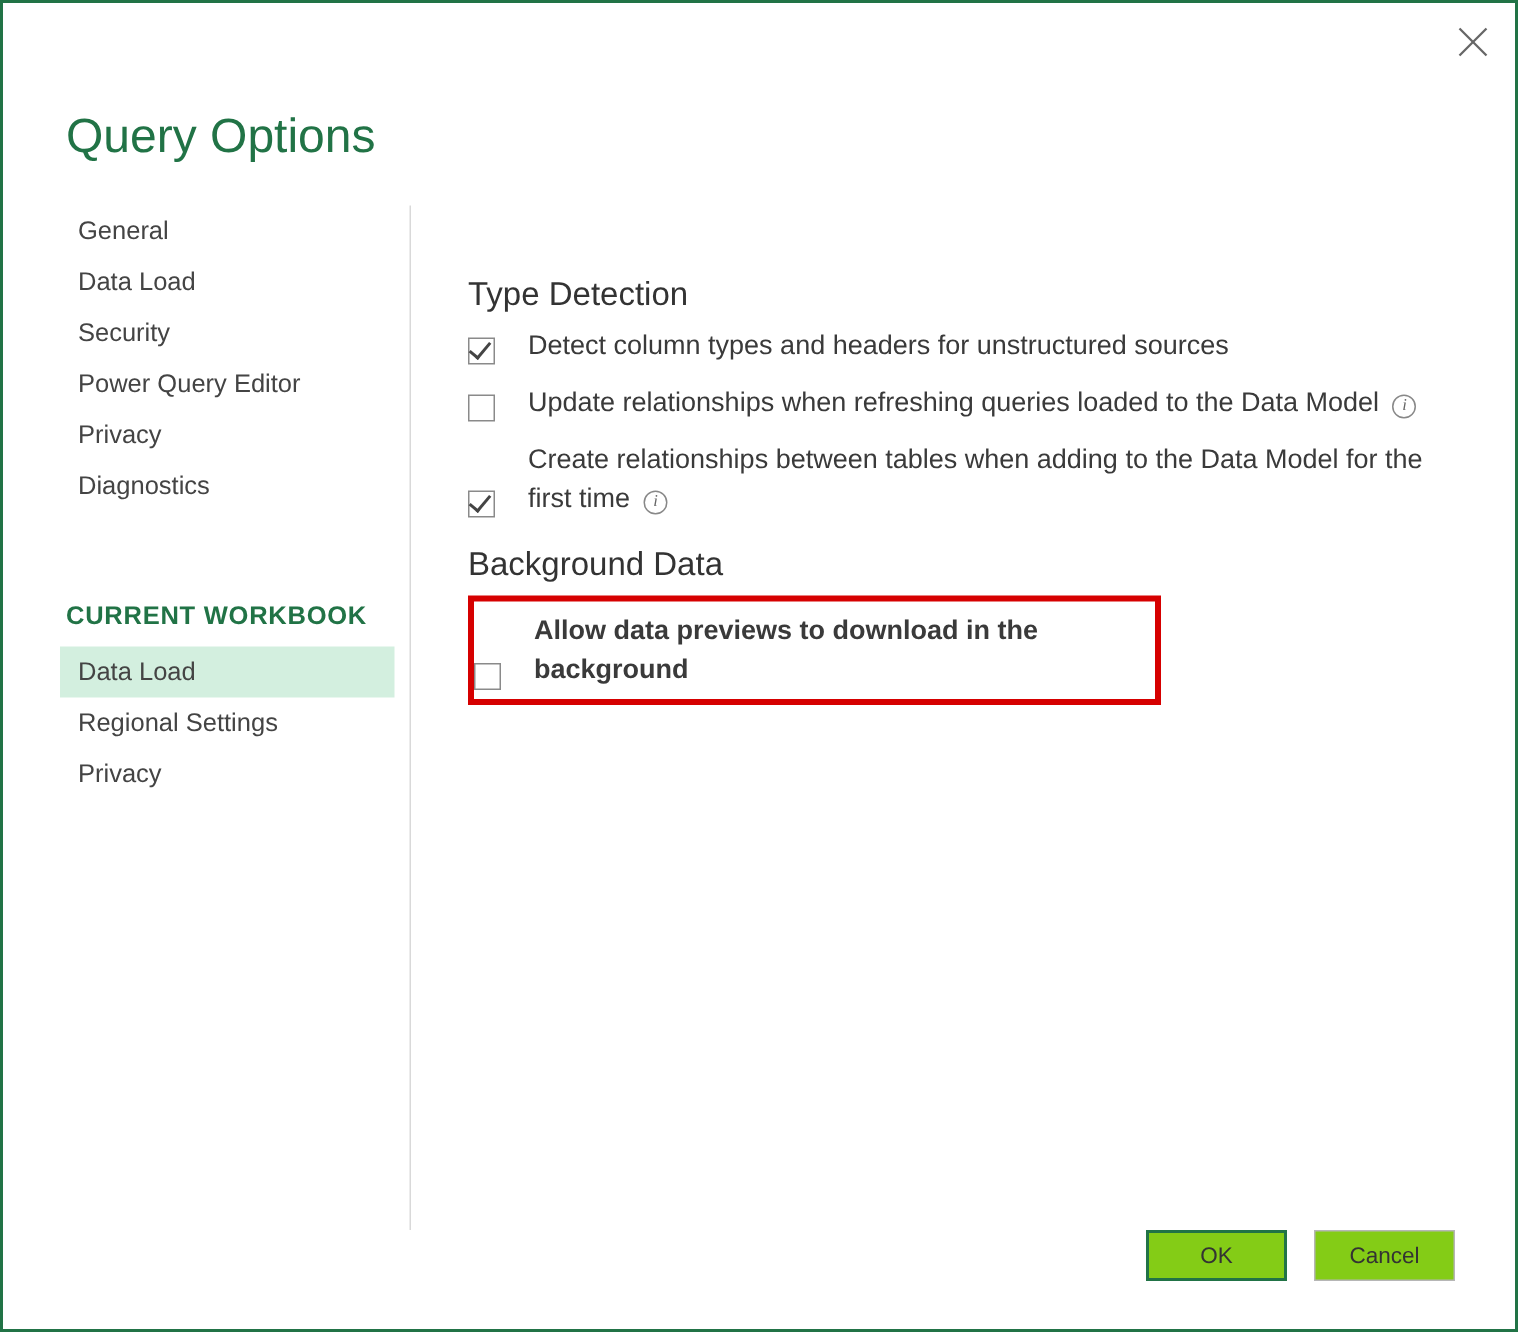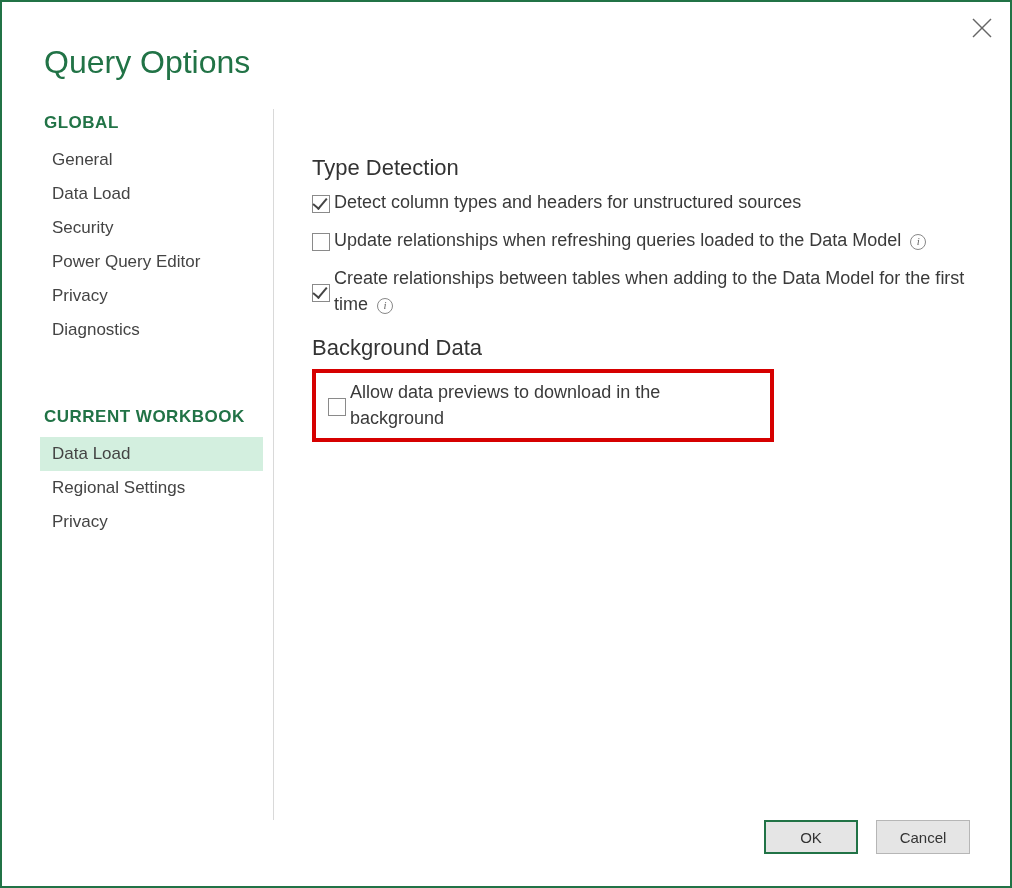--- a/index.html
+++ b/index.html
@@ -25,20 +25,21 @@
     width: 24px;
     height: 24px;
     cursor: pointer;
   }
   .close-btn svg { width: 100%; height: 100%; }
   .dialog-title {
     font-size: 32px;
     font-weight: 300;
     color: #217346;
     padding: 42px 0 0 42px;
+    margin-top: 28px;
   }
   .body-area {
     display: flex;
     flex: 1;
     padding: 28px 40px 0 42px;
     min-height: 0;
   }
   .sidebar {
     width: 230px;
     border-right: 1px solid #d9d9d9;
@@ -71,22 +72,22 @@
     margin-top: 44px;
   }
   .group-title {
     font-size: 22px;
     color: #333;
     margin-top: 2px;
     margin-bottom: 8px;
   }
   .option-row {
     display: flex;
-    align-items: center;
-    gap: 4px;
+    align-items: flex-end;
+    gap: 22px;
     margin: 8px 0 12px 0;
     line-height: 1.45;
   }
   .option-row .txt { flex: 1; }
   .chk {
     width: 18px;
     height: 18px;
     border: 1px solid #8a8a8a;
     flex: 0 0 18px;
     margin-top: 3px;
@@ -115,36 +116,37 @@
     justify-content: center;
     color: #666;
     margin-left: 4px;
     position: relative;
     top: -1px;
     font-style: italic;
     font-family: Georgia, serif;
   }
   .highlight-box {
     border: 4px solid #d60000;
-    padding: 6px 12px;
+    padding: 6px 0;
     margin-top: 4px;
     width: 462px;
+    font-weight: bold;
   }
   .highlight-box .option-row { margin: 0; }
   .footer {
     display: flex;
     justify-content: flex-end;
     gap: 18px;
     padding: 0 40px 32px 0;
   }
   .btn {
     min-width: 94px;
     height: 34px;
     border: 1px solid #b6b6b6;
-    background: #e5e5e5;
+    background: #84cc16;
     font-size: 15px;
     color: #333;
     cursor: pointer;
     display: inline-flex;
     align-items: center;
     justify-content: center;
   }
   .btn.primary {
     border: 2px solid #217346;
   }
@@ -159,21 +161,20 @@
       <line x1="3" y1="3" x2="21" y2="21" stroke="#666" stroke-width="1.5"></line>
       <line x1="21" y1="3" x2="3" y2="21" stroke="#666" stroke-width="1.5"></line>
     </svg>
   </div>
 
   <div class="dialog-title">Query Options</div>
 
   <div class="body-area">
 
     <div class="sidebar">
-      <div class="section-header">GLOBAL</div>
       <div class="nav-item">General</div>
       <div class="nav-item">Data Load</div>
       <div class="nav-item">Security</div>
       <div class="nav-item">Power Query Editor</div>
       <div class="nav-item">Privacy</div>
       <div class="nav-item">Diagnostics</div>
 
       <div class="section-header second">CURRENT WORKBOOK</div>
       <div class="nav-item selected">Data Load</div>
       <div class="nav-item">Regional Settings</div>

